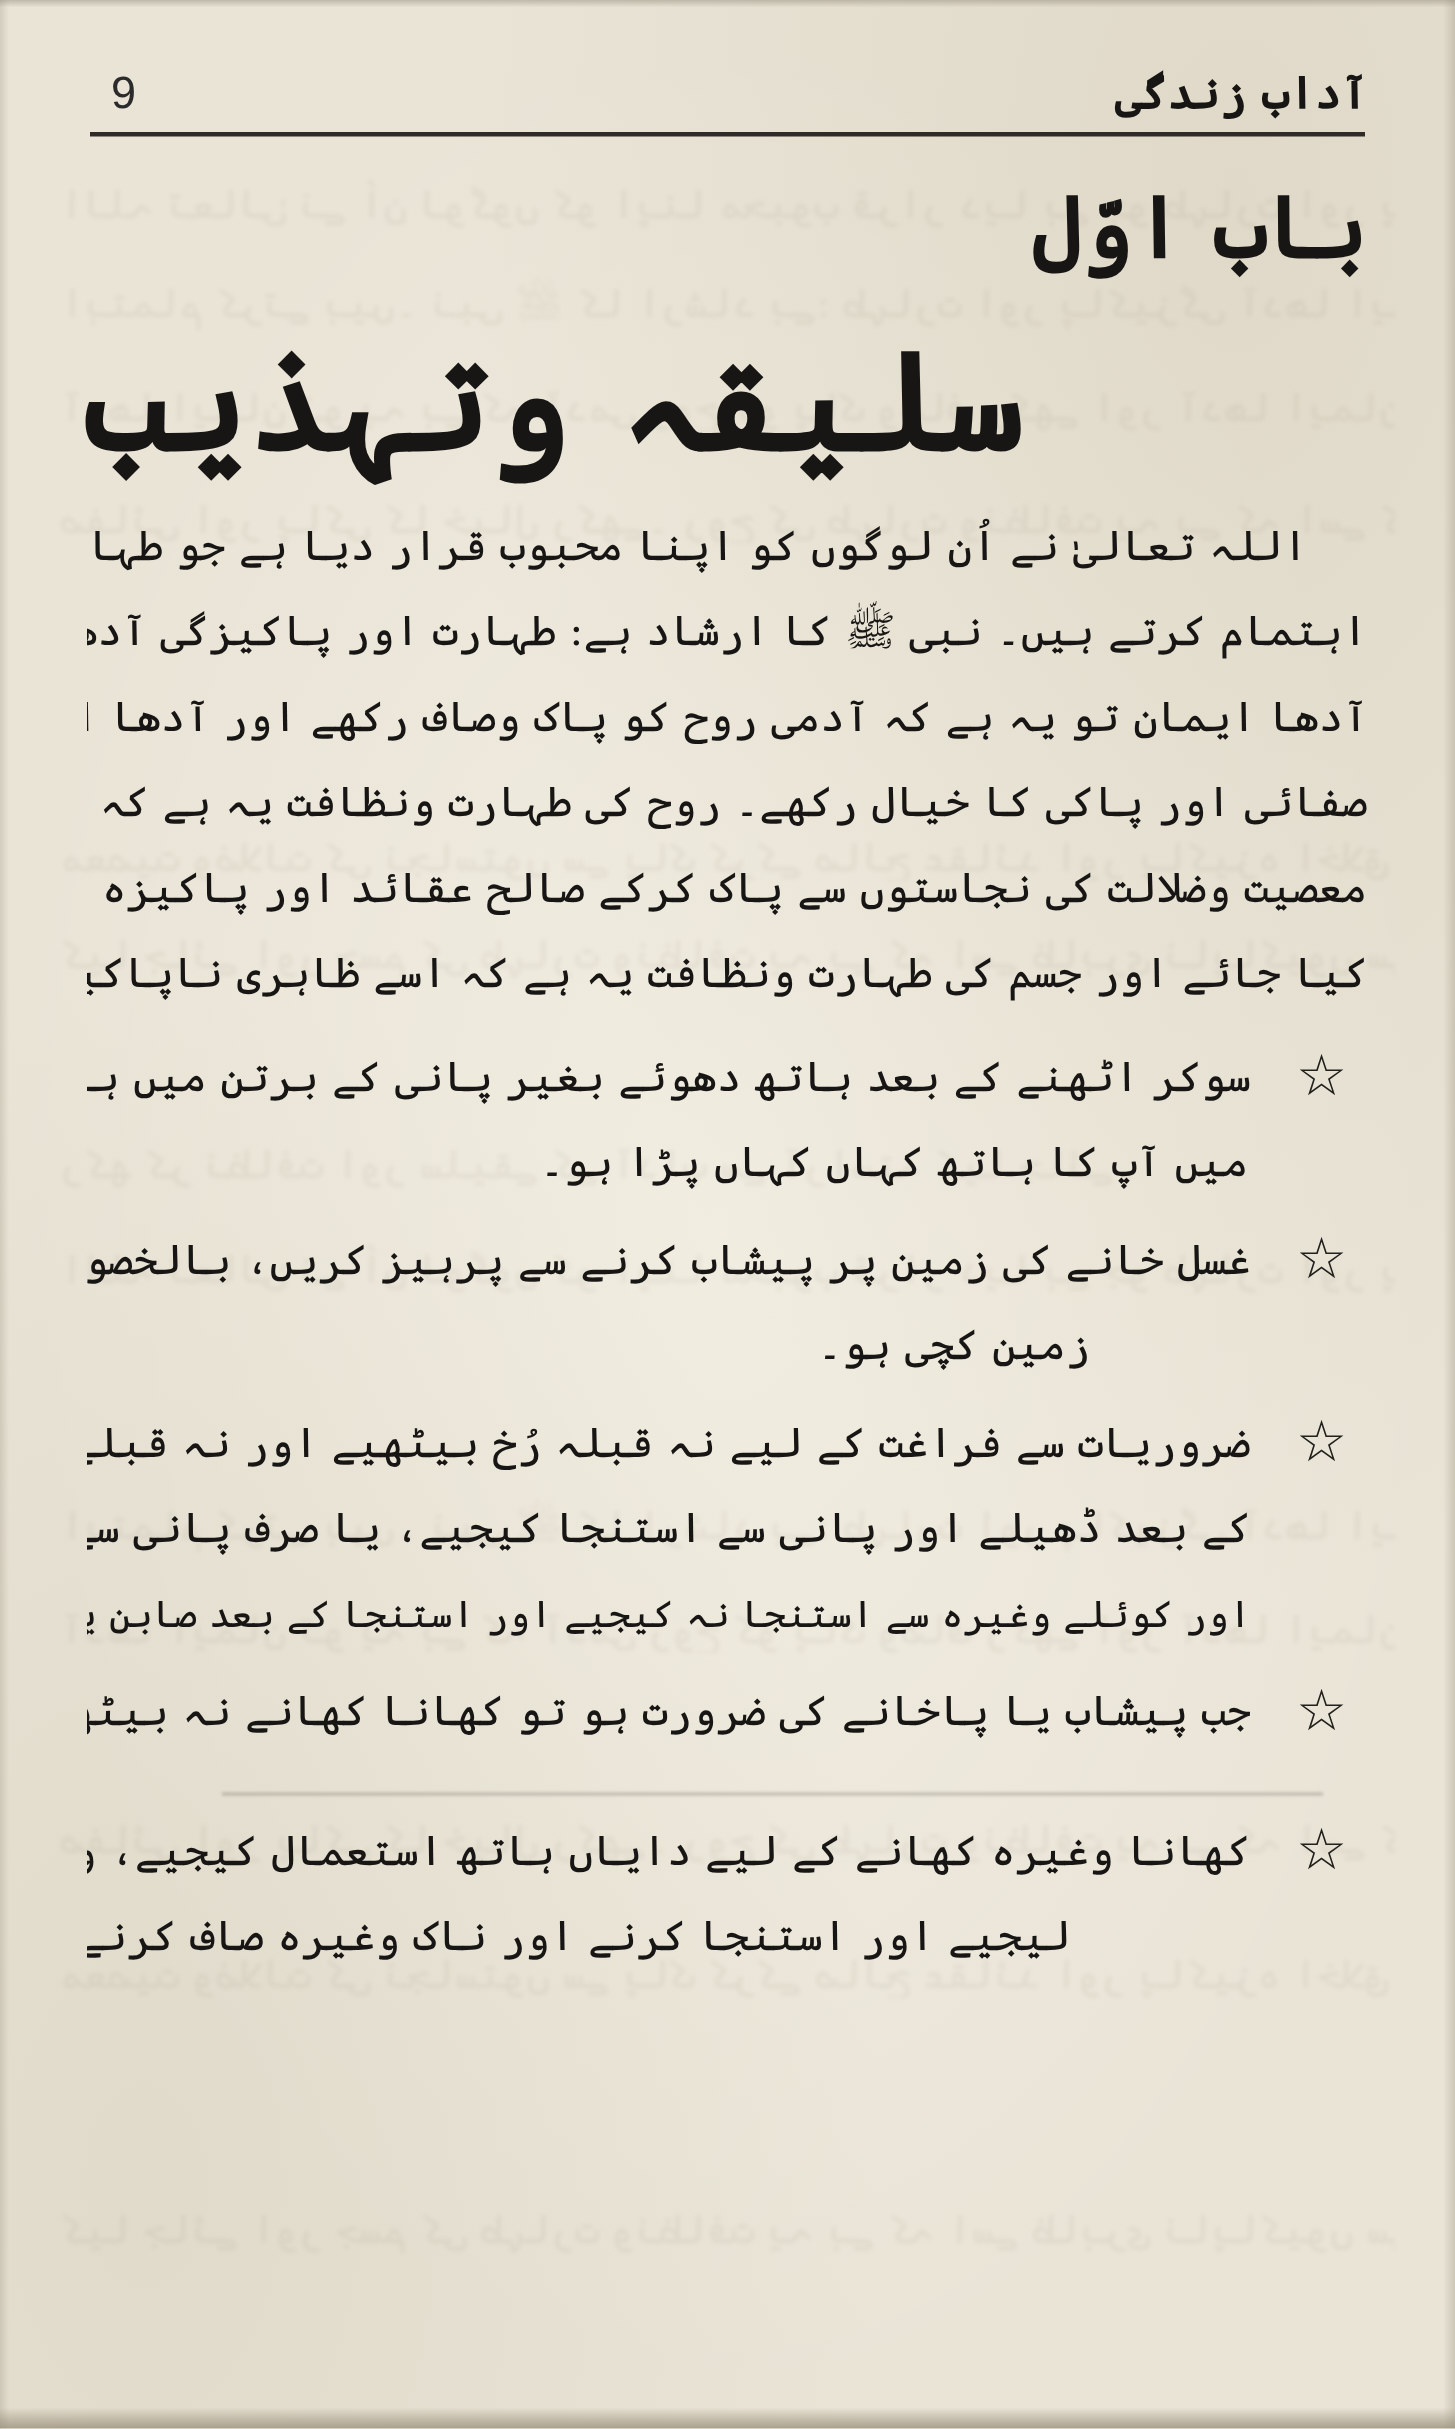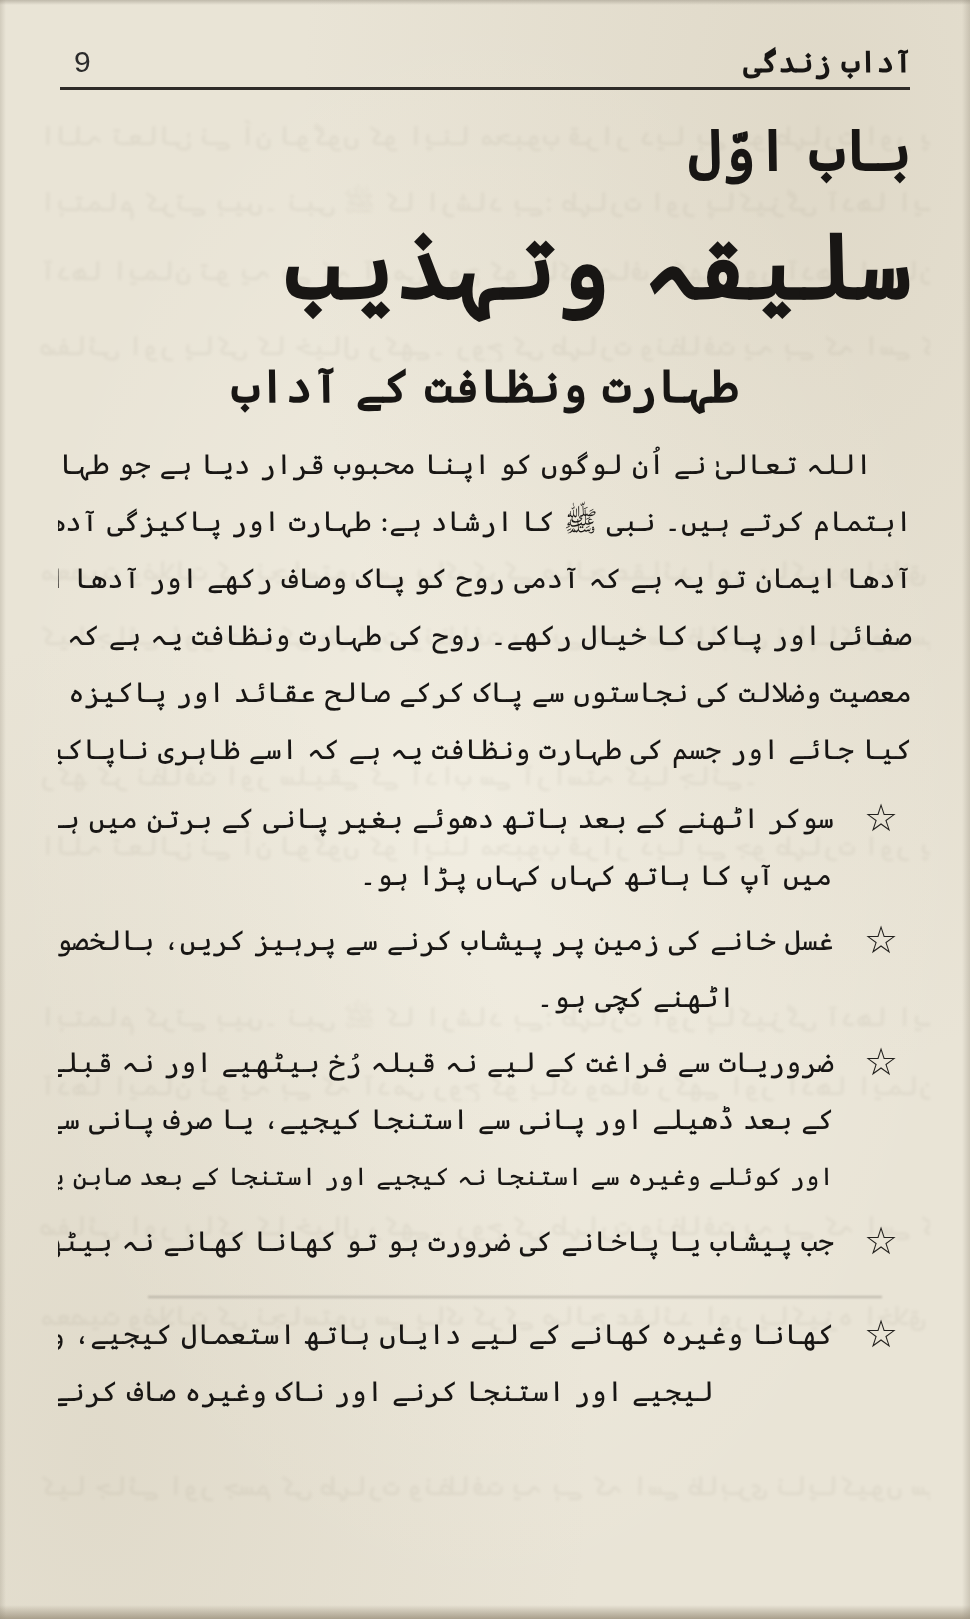--- a/index.html
+++ b/index.html
@@ -42,21 +42,21 @@
   }
   .book-title{font-size:30px;font-weight:bold;letter-spacing:1px;margin-left:25px;}
   .page-number{
     font-family:"Liberation Sans","DejaVu Sans",sans-serif;
     font-size:30px;color:#2b2b2b;padding-left:16px;
   }
   .header-rule{border:0;border-top:3px solid #2e2b28;margin:8px 2px 0 2px;}
   
   .chapter{font-size:58px;font-weight:bold;margin-top:26px;text-align:right;}
   .main-title{
-    font-size:92px;font-weight:bold;text-align:right;
+    font-size:92px;font-weight:bold;text-align:left;
     margin-top:26px;line-height:112px;letter-spacing:2px;
   }
   .subtitle{font-size:46px;font-weight:bold;text-align:center;margin-top:26px;line-height:76px;}
   
   .bodytext{margin-top:12px;font-size:28px;line-height:57px;}
   .line{direction:rtl;white-space:nowrap;overflow:hidden;}
   .just{text-align:justify;text-align-last:justify;}
   .indent-first{padding-right:40px;}
   .last-left{text-align:left;}              
   .frag{text-align:center;}                   
@@ -98,21 +98,20 @@
     <div class="header-row">
       <div class="book-title">آداب زندگی</div>
       <div class="page-number" dir="ltr">9</div>
     </div>
     <hr class="header-rule">
 
     <div class="chapter">باب اوّل</div>
 
     <div class="main-title">سلیقہ وتہذیب</div>
 
-    <div class="subtitle">طہارت ونظافت کے آداب</div>
 
     <div class="bodytext">
       <div class="line just indent-first">اللہ تعالیٰ نے اُن لوگوں کو اپنا محبوب قرار دیا ہے جو طہارت اور پاکیزگی کا پُورا پُورا</div>
       <div class="line just">اہتمام کرتے ہیں۔ نبی ﷺ کا ارشاد ہے: طہارت اور پاکیزگی آدھا ایمان ہے۔ یعنی</div>
       <div class="line just">آدھا ایمان تو یہ ہے کہ آدمی روح کو پاک وصاف رکھے اور آدھا ایمان یہ ہے کہ آدمی جسم کی</div>
       <div class="line just">صفائی اور پاکی کا خیال رکھے۔ روح کی طہارت ونظافت یہ ہے کہ اسے کفر وشرک اور</div>
       <div class="line just">معصیت وضلالت کی نجاستوں سے پاک کرکے صالح عقائد اور پاکیزہ اخلاق سے آراستہ</div>
       <div class="line just">کیا جائے اور جسم کی طہارت ونظافت یہ ہے کہ اسے ظاہری ناپاکیوں سے پاک وصاف</div>
     </div>
 
@@ -120,21 +119,21 @@
 
       <div class="bullet">
         <span class="star">☆</span>
         <div class="line just">سوکر اٹھنے کے بعد ہاتھ دھوئے بغیر پانی کے برتن میں ہاتھ نہ ڈالیے، کیا معلوم سوتے</div>
         <div class="line frag frag-1">میں آپ کا ہاتھ کہاں کہاں پڑا ہو۔</div>
       </div>
 
       <div class="bullet">
         <span class="star">☆</span>
         <div class="line just">غسل خانے کی زمین پر پیشاب کرنے سے پرہیز کریں، بالخصوص جب غسل خانے کی</div>
-        <div class="line frag frag-2">اٹھنے کچی ہو۔</div>
+        <div class="line frag frag-2">زمین کچی ہو۔</div>
       </div>
 
       <div class="bullet">
         <span class="star">☆</span>
         <div class="line just">ضروریات سے فراغت کے لیے نہ قبلہ رُخ بیٹھیے اور نہ قبلے کی طرف پیٹھ کیجیے، فراغت</div>
         <div class="line just">کے بعد ڈھیلے اور پانی سے استنجا کیجیے، یا صرف پانی سے طہارت حاصل کیجیے۔ لید، ہڈی</div>
         <div class="line just compact">اور کوئلے وغیرہ سے استنجا نہ کیجیے اور استنجا کے بعد صابن یا مٹی سے اچھی طرح ہاتھ دھولیجیے۔</div>
       </div>
 
       <div class="bullet">

